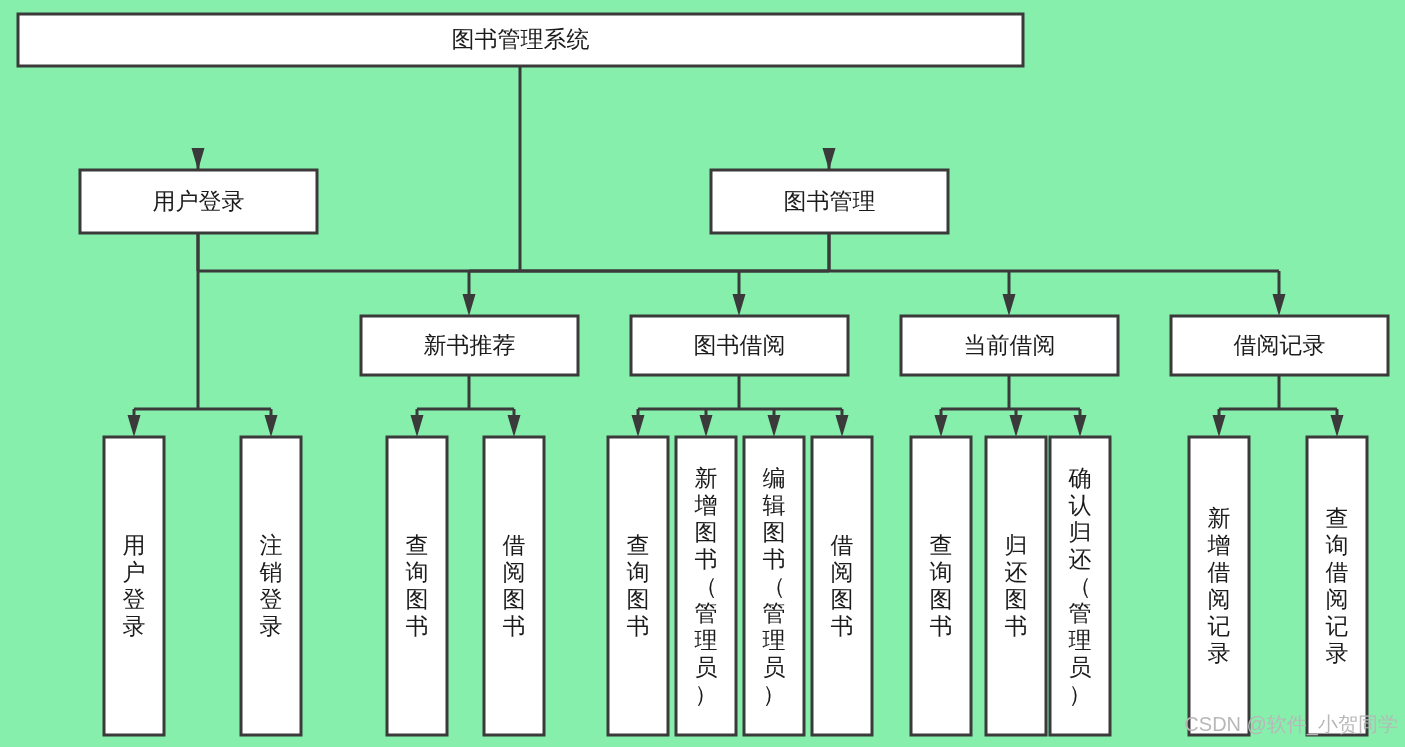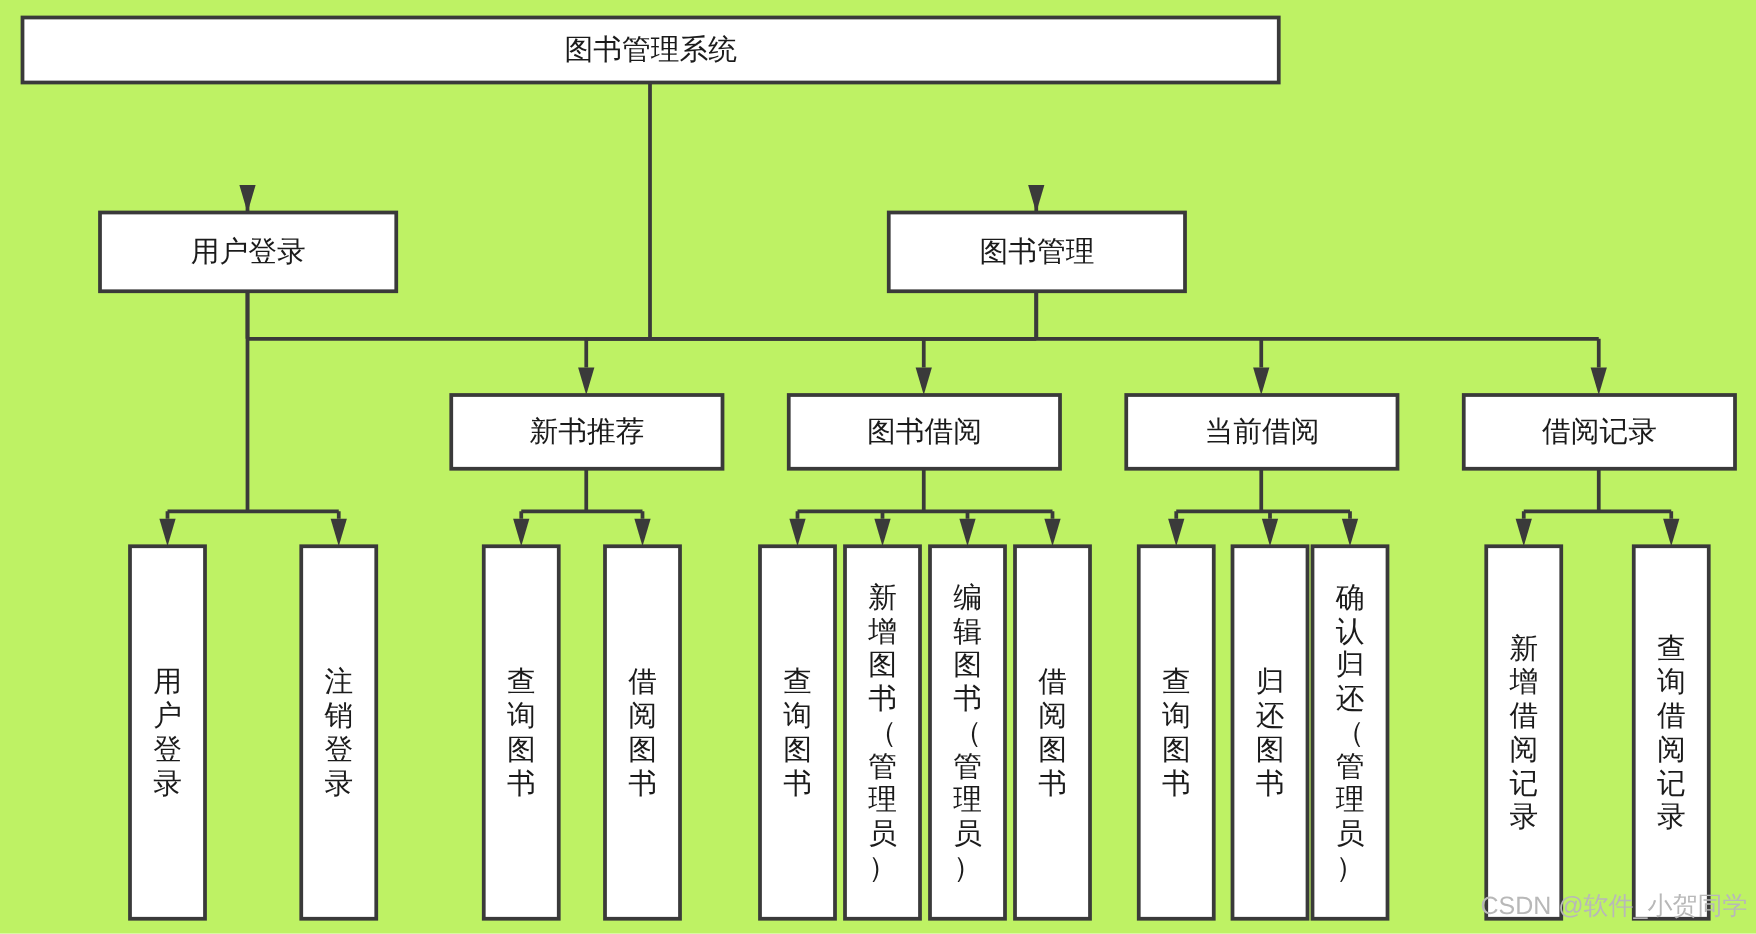--- a/index.html
+++ b/index.html
@@ -8,21 +8,21 @@
     padding: 0;
     background: #ffffff;
   }
   body {
     font-family: "Liberation Sans", "DejaVu Sans", sans-serif;
   }
   #diagram-root {
     position: relative;
     width: 1405px;
     height: 747px;
-    background: #bef264;
+    background: #86efac;
     overflow: hidden;
   }
   svg.diagram-canvas {
     position: absolute;
     left: 0;
     top: 0;
     width: 1405px;
     height: 747px;
     display: block;
   }

